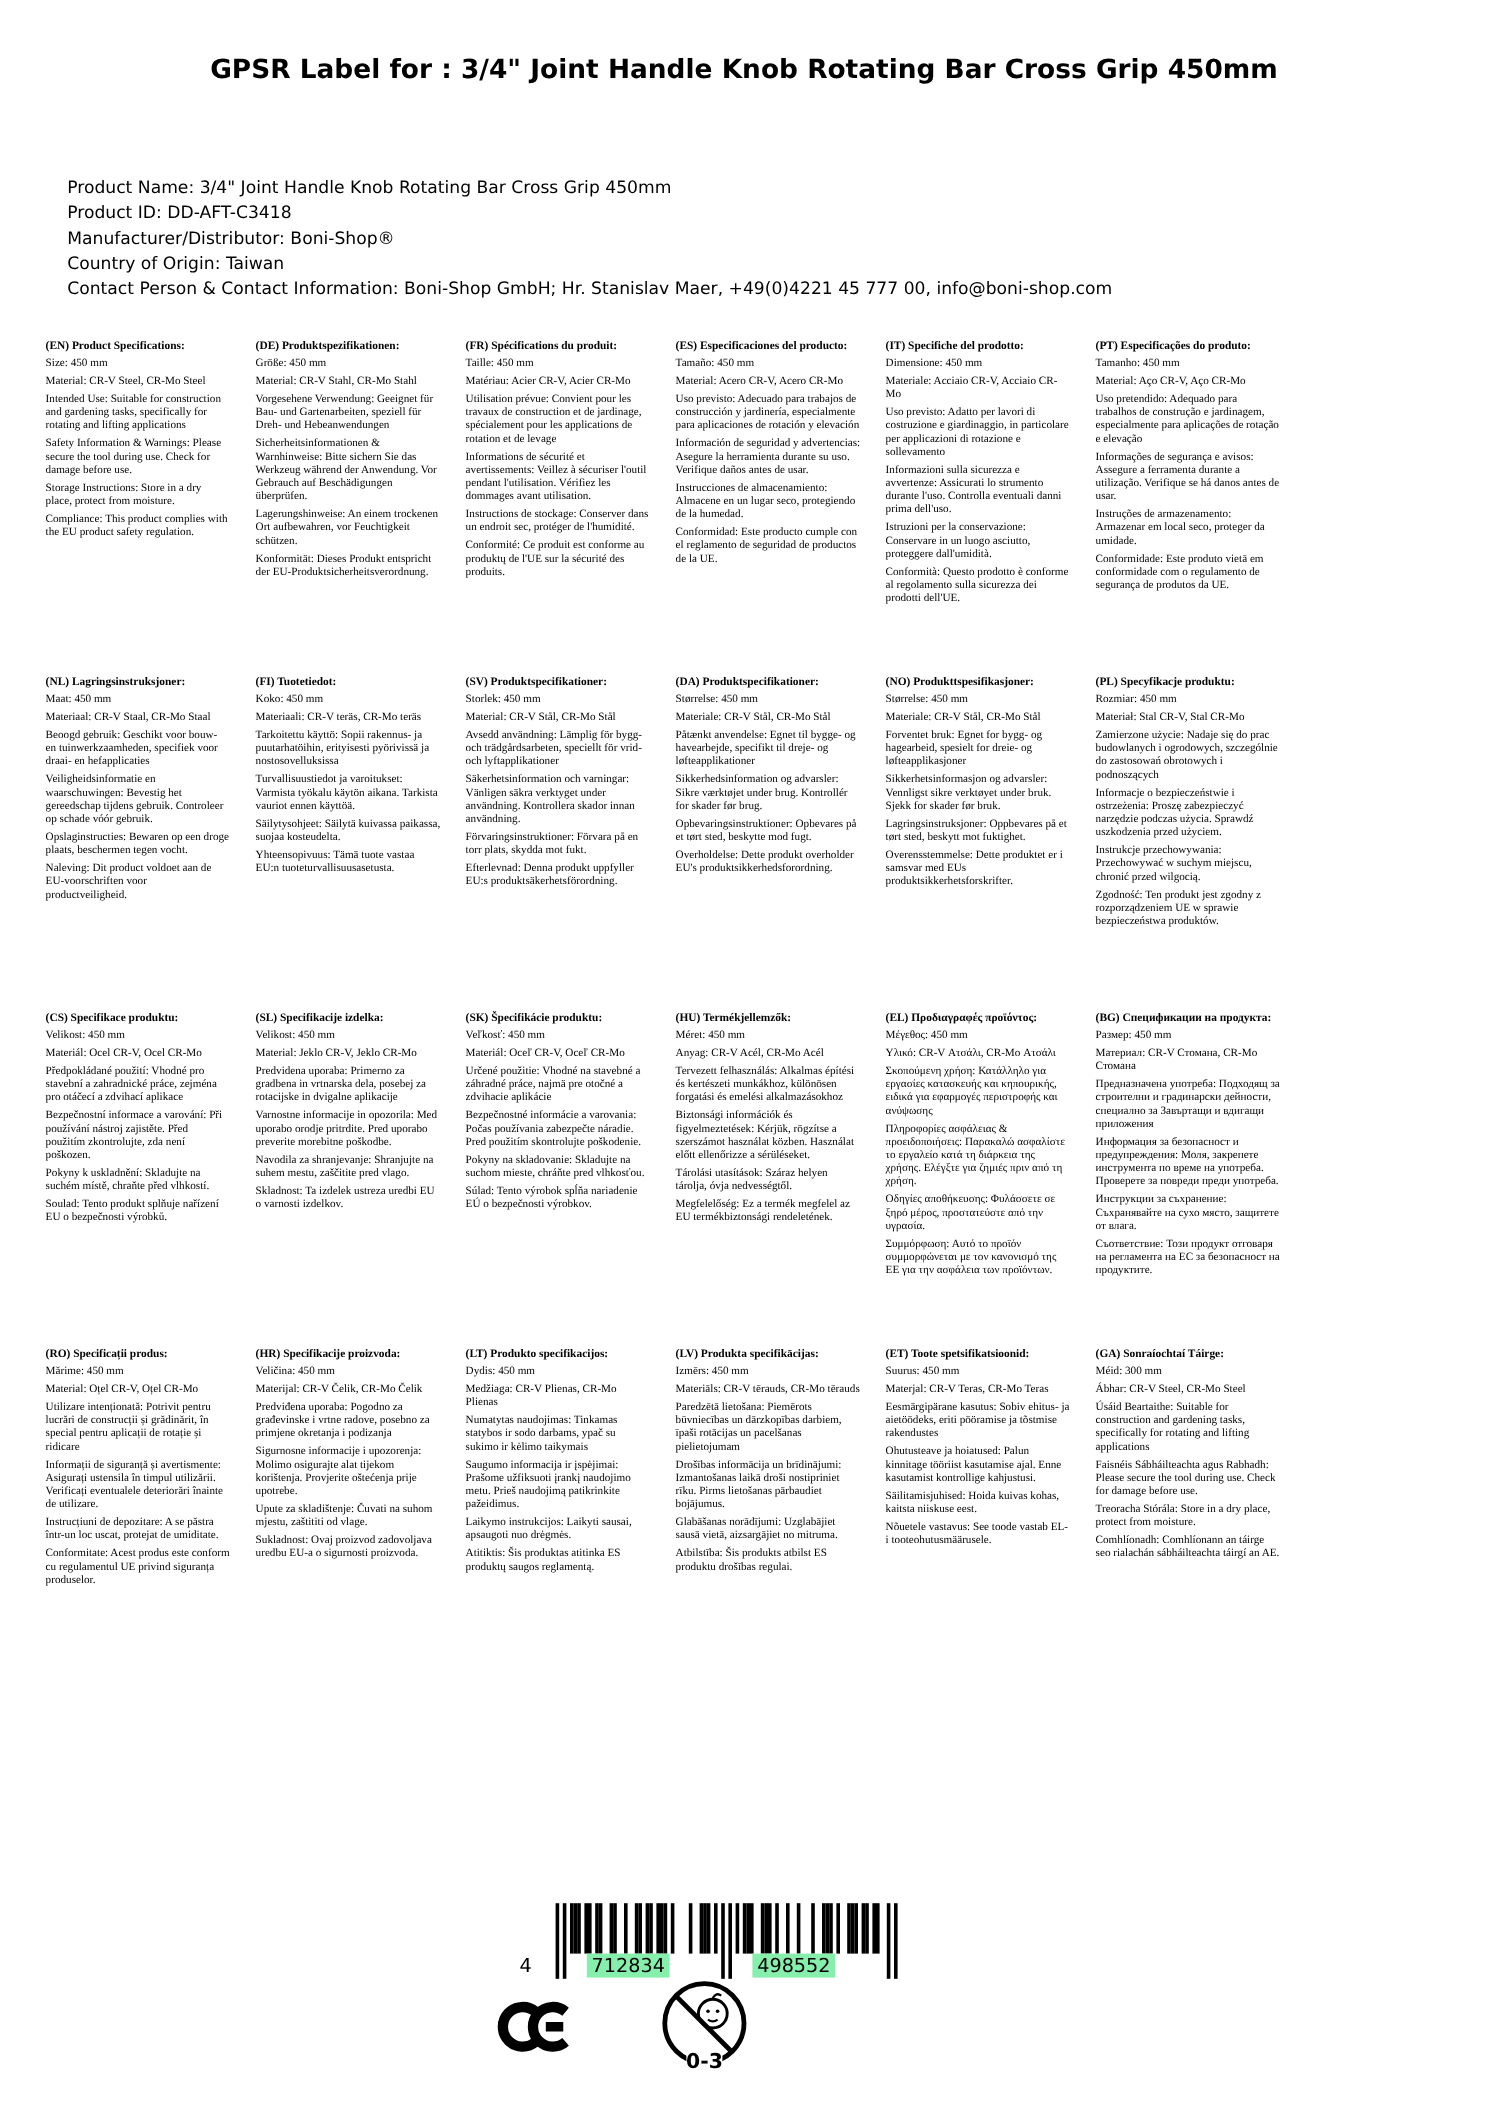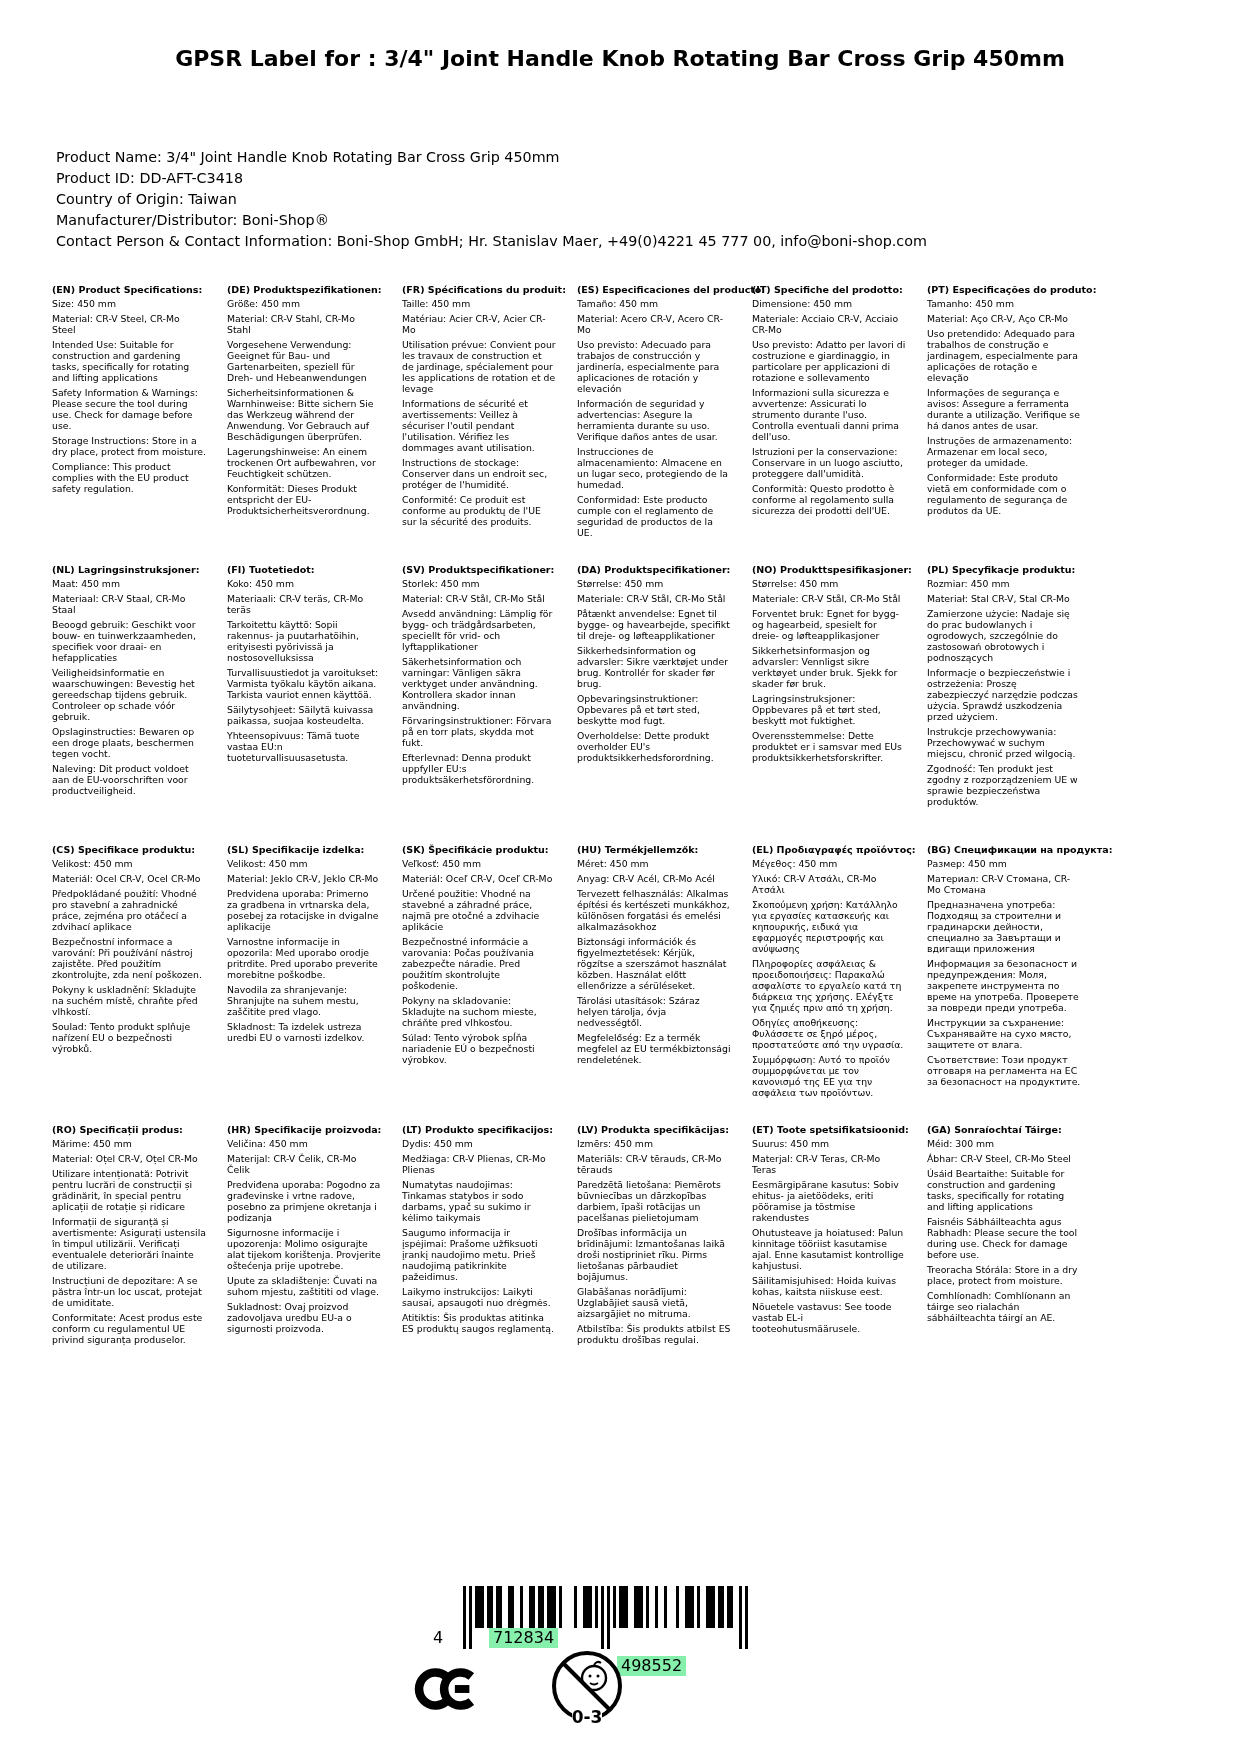--- a/index.html
+++ b/index.html
@@ -2,51 +2,51 @@
 <html><head>
 <meta charset="utf-8">
 <style>
   html,body{margin:0;padding:0;background:#fff;}
   .page{position:relative;width:1241px;height:1754px;background:#ffffff;
         font-family:"DejaVu Sans","Liberation Sans",sans-serif;color:#000;overflow:hidden;}
   .title{position:absolute;top:42px;left:160px;width:920px;text-align:center;
          font-size:22px;line-height:1.5;font-weight:bold;margin:0;}
   .info{position:absolute;top:147px;left:56px;width:1150px;font-size:14.3px;line-height:21px;}
   .info-row b{font-weight:normal;}
-  .grid{position:absolute;top:284px;left:52px;width:1130px;display:grid;
-        grid-template-columns:repeat(6,175px);grid-auto-rows:280px;}
+  .grid{position:absolute;top:284px;left:38px;width:1130px;display:grid;
+        grid-template-columns:repeat(6,175px);grid-auto-rows:280px;font-family:Liberation Serif, serif;}
   .block{width:154px;font-size:9.3px;line-height:11px;}
   .block h2{font-size:9.5px;line-height:11px;font-weight:bold;margin:0 0 3px 0;white-space:nowrap;}
   .block p{margin:0 0 4px 0;word-wrap:break-word;}
   
   .barcode-wrap{position:absolute;left:463px;top:1586px;width:285px;height:70px;}
   .bars{display:flex;align-items:flex-start;height:64px;}
   .m{width:3px;height:42px;}
   .m.on{background:#000;}
   .m.guard{height:63px;}
   .bc-num{position:absolute;top:42px;font-size:16px;line-height:20px;background:#86efac;padding:0 4px;}
   .bc-lead{left:-30px;padding:0;background:transparent;}
   .bc-left{left:26px;}
-  .bc-right{left:154px;margin-top:28px;}
+  .bc-right{left:164px;}
   
   .ce-mark{position:absolute;left:408px;top:1660px;}
   .age-mark{position:absolute;left:550px;top:1644px;}
 </style>
 </head>
 <body>
 
 <div class="page">
 
   <h1 class="title">GPSR Label for : 3/4" Joint Handle Knob Rotating Bar Cross Grip 450mm</h1>
 
   <div class="info" id="info">
       <div class="info-row"><b>Product Name:</b><span>&nbsp;3/4" Joint Handle Knob Rotating Bar Cross Grip 450mm</span></div>
       <div class="info-row"><b>Product ID:</b><span>&nbsp;DD-AFT-C3418</span></div>
+      <div class="info-row"><b>Manufacturer/Distributor:</b><span>&nbsp;Boni-Shop®</span></div>
       <div class="info-row"><b>Country of Origin:</b><span>&nbsp;Taiwan</span></div>
-      <div class="info-row"><b>Manufacturer/Distributor:</b><span>&nbsp;Boni-Shop®</span></div>
       <div class="info-row"><b>Contact Person &amp; Contact Information:</b><span>&nbsp;Boni-Shop GmbH; Hr. Stanislav Maer, +49(0)4221 45 777 00, info@boni-shop.com</span></div>
     </div>
 
   <div class="grid" id="grid">
       <div class="block">
         <h2>(EN) Product Specifications:</h2>
         <p>Size: 450 mm</p>
         <p>Material: CR-V Steel, CR-Mo Steel</p>
         <p>Intended Use: Suitable for construction and gardening tasks, specifically for rotating and lifting applications</p>
         <p>Safety Information &amp; Warnings: Please secure the tool during use. Check for damage before use.</p>

